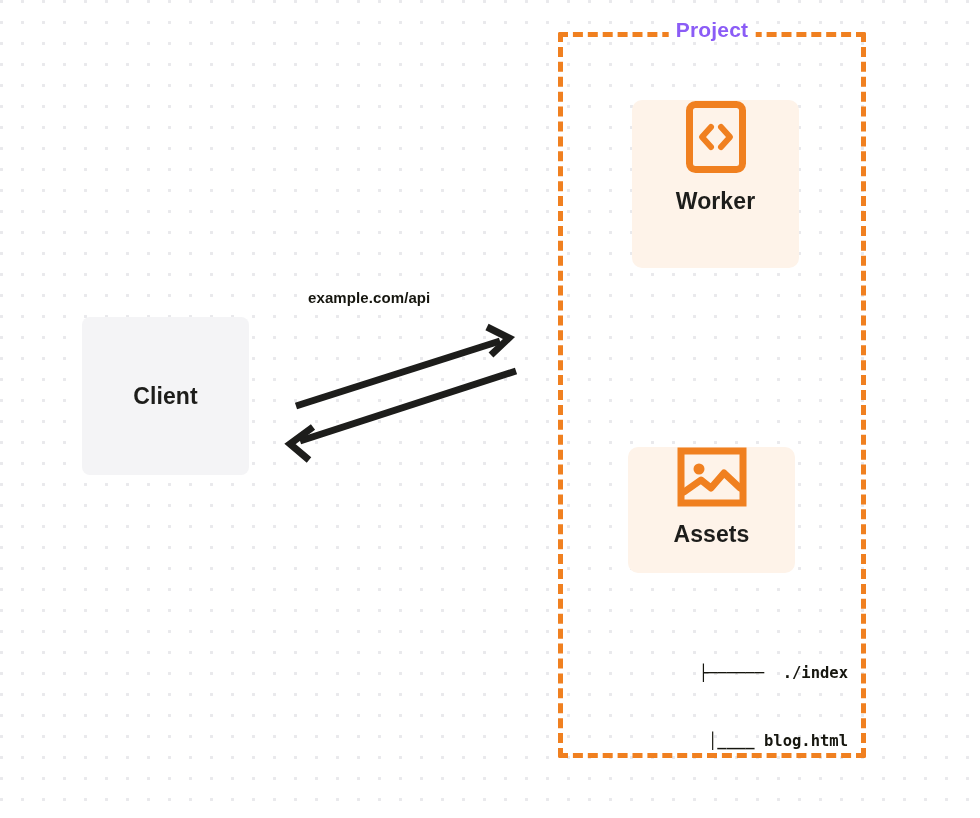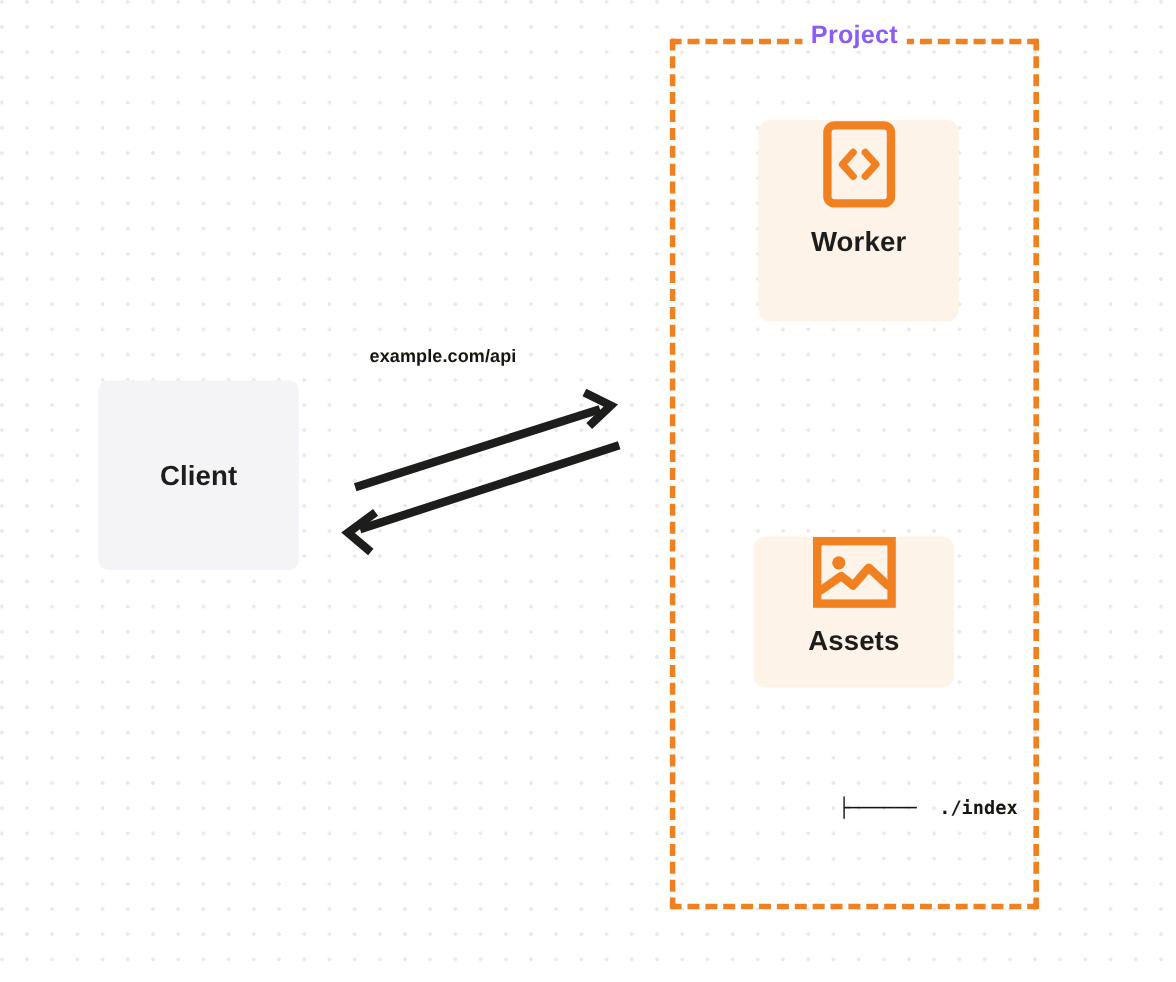--- a/index.html
+++ b/index.html
@@ -194,17 +194,18 @@
           <rect x="4" y="4" width="62" height="52" fill="none" stroke="#f08020" stroke-width="7"></rect>
           <circle cx="22" cy="22" r="5.5" fill="#f08020"></circle>
           <polyline points="7,45 24,33 34,41 47,26 63,41" fill="none" stroke="#f08020" stroke-width="7" stroke-linecap="round" stroke-linejoin="round"></polyline>
         </svg>
       </span>
       <span class="card-label">Assets</span>
     </div>
 
     <div id="file-tree">
       <span class="tree-row">├──────  ./index</span>
+      <span class="tree-row">│____ blog.html</span>
       
     </div>
 
   </div>
 </div>
 
 </body></html>

